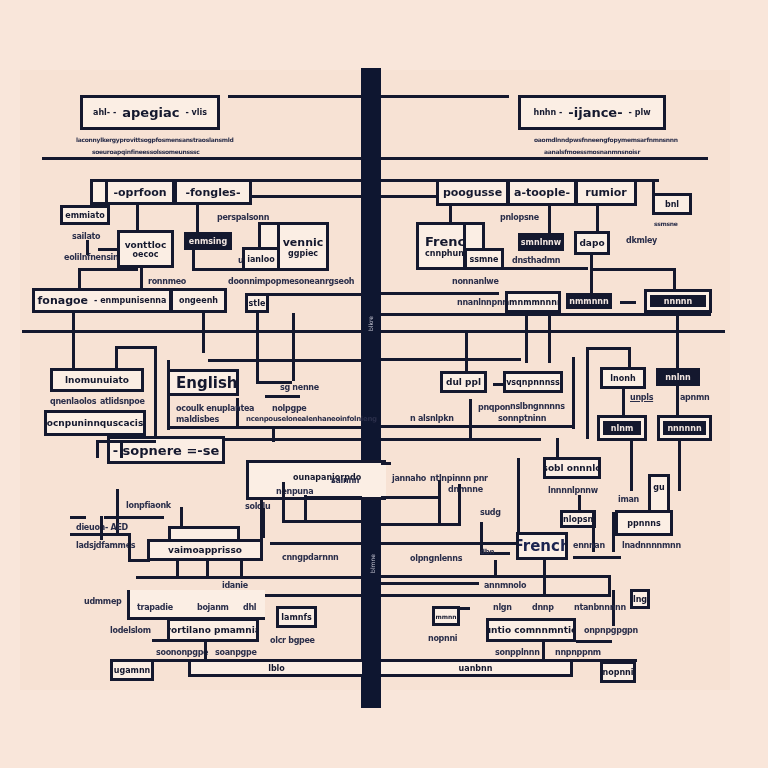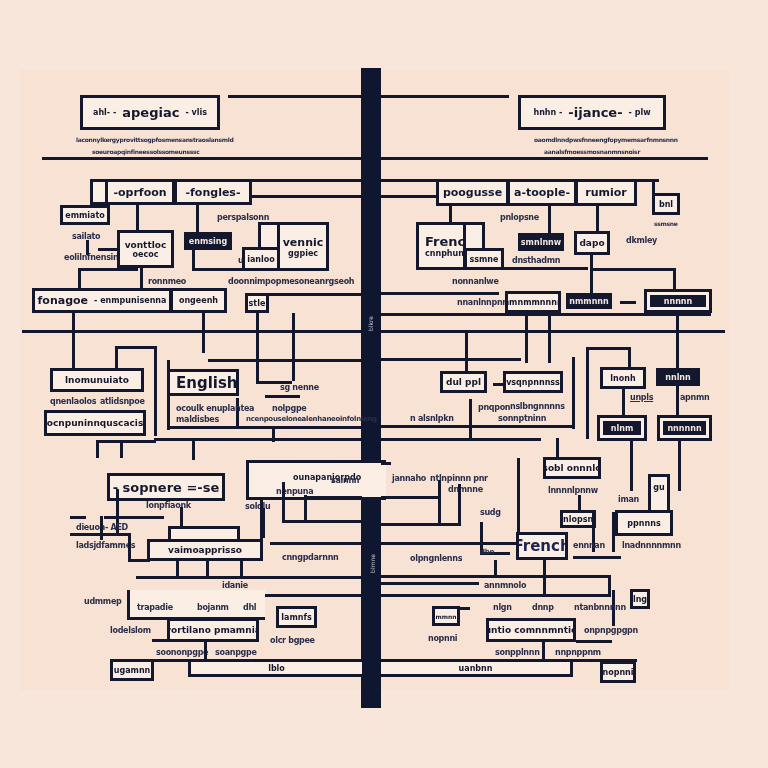--- a/index.html
+++ b/index.html
@@ -123,27 +123,27 @@
 <div class="ln h" style="left:256px;top:381px;width:36px;"></div>
 <div class="ln h" style="left:265px;top:395px;width:35px;"></div>
 <div class="lbl" style="left:280px;top:383px;">sg nenne</div>
 <div class="lbl" style="left:272px;top:404px;">nolpgpe</div>
 <div class="lbl" style="left:246px;top:415px;font-size:7px;">ncenpouselonealenhaneoinfolnieng</div>
 
 <div class="ln h" style="left:154px;top:438px;width:208px;"></div>
 <div class="ln v" style="left:272px;top:428px;height:14px;"></div>
 <div class="ln v" style="left:192px;top:438px;height:22px;"></div>
 
-<div class="box f13" style="left:83px;top:473px;width:118px;height:28px;margin-left:24px;">
+<div class="box f13" style="left:83px;top:436px;width:118px;height:28px;margin-left:24px;">
     <span>- sopnere =-se</span>
   </div>
 <div class="ln v" style="left:96px;top:440px;height:18px;"></div>
 <div class="ln v" style="left:120px;top:440px;height:18px;"></div>
 <div class="ln h" style="left:96px;top:440px;width:60px;"></div>
-<div class="lbl" style="left:126px;top:501px;margin-left:20px;">lonpfiaonk</div>
+<div class="lbl" style="left:126px;top:501px;">lonpfiaonk</div>
 <div class="ln v" style="left:116px;top:489px;height:46px;"></div>
 <div class="ln h" style="left:70px;top:516px;width:16px;"></div>
 <div class="ln h" style="left:104px;top:516px;width:60px;"></div>
 <div class="lbl" style="left:76px;top:523px;">dieuon- AED</div>
 <div class="ln v" style="left:100px;top:516px;height:24px;"></div>
 <div class="ln h" style="left:70px;top:533px;width:58px;"></div>
 <div class="lbl" style="left:76px;top:541px;">ladsjdfammes</div>
 
 <div class="box f8" style="left:222px;top:460px;width:140px;height:40px;border-right:none;align-items:flex-start;justify-content:flex-start;padding:10px 0 0 44px;margin-left:24px;">
   <span>ounapanjorpdo</span>
@@ -213,21 +213,21 @@
 <div class="box f11" style="left:436px;top:179px;width:73px;height:27px;">
     <span>poogusse</span>
   </div>
 <div class="box f11" style="left:507px;top:179px;width:70px;height:27px;">
     <span>a-toople-</span>
   </div>
 <div class="box f11" style="left:575px;top:179px;width:62px;height:27px;">
     <span>rumior</span>
   </div>
 <div class="ln v" style="left:652px;top:179px;height:22px;"></div>
-<div class="box f8" style="left:652px;top:193px;width:28px;height:22px;">
+<div class="box f8" style="left:652px;top:193px;width:40px;height:22px;">
     <span>bnl</span>
   </div>
 <div class="lbl" style="left:654px;top:220px;font-size:6px;">ssmsne</div>
 <div class="lbl" style="left:500px;top:213px;">pnlopsne</div>
 
 <div class="ln v" style="left:449px;top:205px;height:20px;"></div>
 <div class="box f13" style="left:416px;top:222px;width:50px;height:48px;flex-direction:column;align-items:flex-start;padding-left:6px;">
   <span>French</span>
   <span class="f8">cnnphun</span>
 </div>

